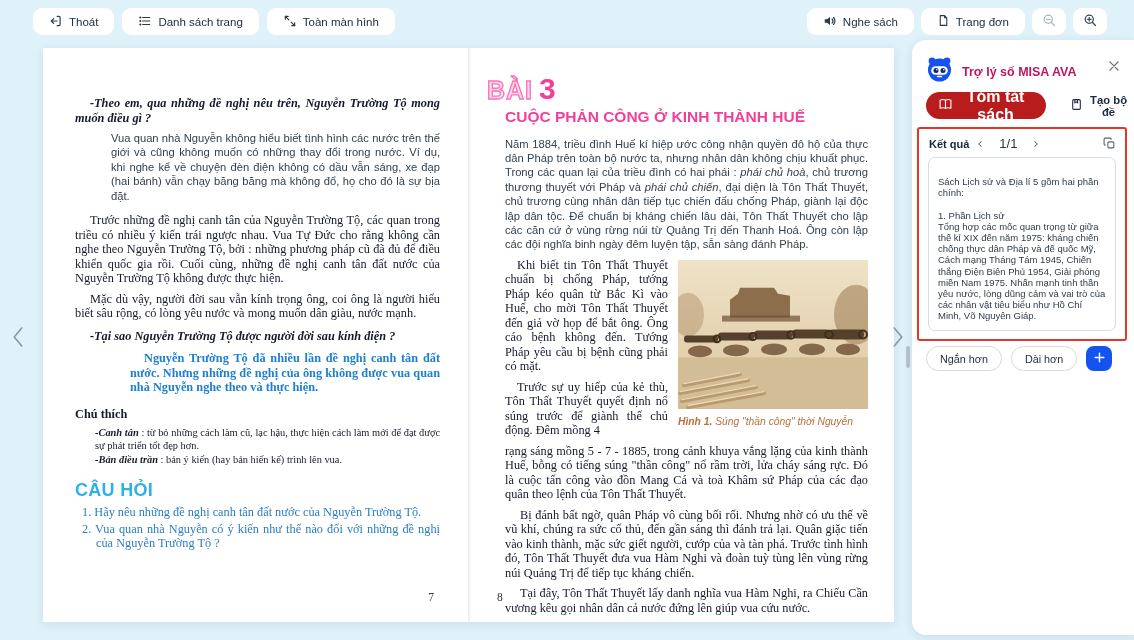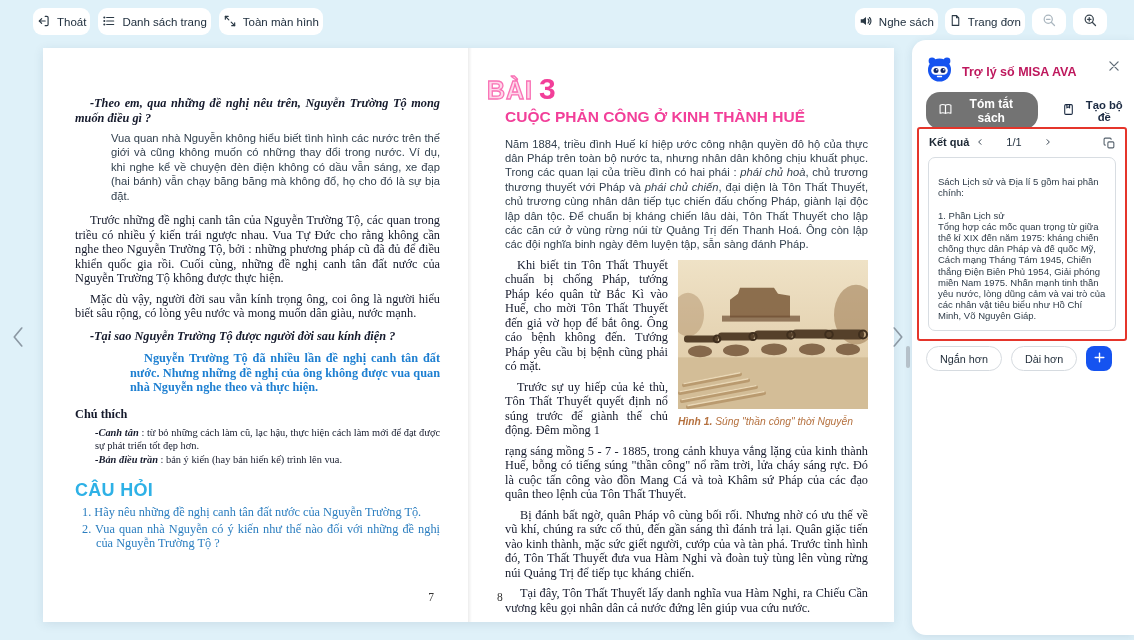--- a/index.html
+++ b/index.html
@@ -3,21 +3,21 @@
 <meta charset="utf-8">
 <style>
   html,body{margin:0;padding:0;background:#cfe6f0;}
   .screen{position:relative;width:1134px;height:640px;background:#dff1f9;overflow:hidden;
           font-family:"Liberation Sans",sans-serif;color:#21303f;}
   
   .tb-left{position:absolute;left:33px;top:8px;display:flex;gap:8px;}
   .tb-center{position:absolute;left:473px;top:8px;display:flex;gap:10px;margin-top:45px;}
   .tb-right{position:absolute;right:27px;top:8px;display:flex;gap:7px;}
   .tb-btn{display:inline-flex;align-items:center;gap:6px;background:#fff;border:none;
-          border-radius:9px;height:27px;padding:0 4px;font-size:11.5px;color:#21303f;
+          border-radius:9px;height:27px;padding:0 16px;font-size:11.5px;color:#21303f;
           font-family:inherit;cursor:pointer;white-space:nowrap;}
   .tb-btn svg{flex:0 0 auto;}
   .tb-ind{font-size:11.5px;}
   .sq{width:34px;justify-content:center;padding:0;}
   
   .book{position:absolute;left:43px;top:48px;width:851px;height:574px;background:#fff;
         box-shadow:0 2px 10px rgba(30,60,90,.10);display:flex;}
   .gutter{position:absolute;left:425px;top:0;width:4px;height:100%;
           background:linear-gradient(90deg,rgba(0,0,0,.07),rgba(0,0,0,0));}
   .page{position:relative;box-sizing:border-box;font-family:"Liberation Serif",serif;
@@ -61,30 +61,30 @@
   .scroll-thumb{position:absolute;left:906px;top:346px;width:4px;height:22px;
                 border-radius:2px;background:#b9c4cc;}
   
   .assistant{position:absolute;left:912px;top:40px;width:222px;height:595px;background:#fff;
              border-radius:14px 0 0 14px;box-shadow:0 2px 10px rgba(30,60,90,.10);
              box-sizing:border-box;}
   .as-head{position:absolute;left:14px;top:16px;display:flex;align-items:center;gap:9px;}
   .as-title{font-size:12.5px;font-weight:bold;color:#be185d;}
   .as-close{position:absolute;right:13px;top:19px;cursor:pointer;}
   .as-actions{position:absolute;left:14px;top:52px;display:flex;align-items:center;gap:18px;}
-  .btn-primary{display:inline-flex;align-items:center;gap:6px;background:#737373;color:#fff;
-               border:none;border-radius:14px;height:37px;padding:0 13px;font-size:12px;
+  .btn-primary{display:inline-flex;align-items:center;gap:6px;background:#b91c1c;color:#fff;
+               border:none;border-radius:14px;height:27px;padding:0 13px;font-size:16px;
                font-weight:bold;font-family:inherit;cursor:pointer;}
   .btn-ghost{display:inline-flex;align-items:center;gap:6px;background:transparent;border:none;
              font-size:11.3px;font-weight:bold;color:#1b2a42;font-family:inherit;cursor:pointer;}
   .result-annot{position:absolute;left:5px;top:87px;width:210px;height:214px;
                 border:2.5px solid #e5352b;border-radius:3px;box-sizing:border-box;}
   .res-head{position:absolute;left:10px;top:7px;display:flex;align-items:center;gap:7px;}
   .res-label{font-size:11px;font-weight:bold;color:#1b2633;}
-  .res-pg{font-size:11px;color:#273543;display:flex;align-items:center;gap:22px;}
+  .res-pg{font-size:13px;color:#273543;display:flex;align-items:center;gap:15px;}
   .copy-btn{position:absolute;right:9px;top:7px;cursor:pointer;}
   .res-card{position:absolute;left:9px;right:9px;top:28px;bottom:8px;border:1px solid #d8dde2;
             border-radius:7px;padding:18px 9px;overflow:hidden;box-sizing:border-box;}
   .res-text{font-size:9.5px;line-height:11.2px;color:#2f3c49;white-space:pre-line;}
   .res-foot{position:absolute;left:14px;top:306px;display:flex;align-items:center;gap:9px;}
   .pill{background:#fff;border:1px solid #d6dbe0;border-radius:14px;height:25px;padding:2px 13px;
         font-size:10.8px;color:#1f2b38;font-family:inherit;cursor:pointer;display:inline-flex;
         align-items:center;}
   .plus-btn{width:26px;height:25px;border:none;border-radius:8px;background:#1553f0;color:#fff;
             display:inline-flex;align-items:center;justify-content:center;cursor:pointer;}
@@ -250,21 +250,21 @@
             <line x1="4" y1="140.5" x2="78" y2="126.5"></line>
               <line x1="2" y1="132.5" x2="70" y2="119.5"></line>
             <line x1="6" y1="124.5" x2="62" y2="113.5"></line>
               <line x1="10" y1="146.5" x2="86" y2="132.5"></line>
           </g>
         </svg>
         <figcaption><b>Hình 1.</b><span> Súng "thần công" thời Nguyễn</span></figcaption>
       </figure>
 
       <p class="just" style="text-indent:12px;">Khi biết tin Tôn Thất Thuyết chuẩn bị chống Pháp, tướng Pháp kéo quân từ Bắc Kì vào Huế, cho mời Tôn Thất Thuyết đến giả vờ họp để bắt ông. Ông cáo bệnh không đến. Tướng Pháp yêu cầu bị bệnh cũng phải có mặt.</p>
-      <p class="just" style="text-indent:12px;">Trước sự uy hiếp của kẻ thù, Tôn Thất Thuyết quyết định nổ súng trước để giành thế chủ động. Đêm mồng 1</p>
+      <p class="just" style="text-indent:12px;">Trước sự uy hiếp của kẻ thù, Tôn Thất Thuyết quyết định nổ súng trước để giành thế chủ động. Đêm mồng 4</p>
       <div class="clear"></div>
       <p class="just">rạng sáng mồng 5 - 7 - 1885, trong cảnh khuya vắng lặng của kinh thành Huế, bỗng có tiếng súng "thần công" nổ rầm trời, lửa cháy sáng rực. Đó là cuộc tấn công vào đồn Mang Cá và toà Khâm sứ Pháp của các đạo quân theo lệnh của Tôn Thất Thuyết.</p>
       <p class="just ind">Bị đánh bất ngờ, quân Pháp vô cùng bối rối. Nhưng nhờ có ưu thế về vũ khí, chúng ra sức cố thủ, đến gần sáng thì đánh trả lại. Quân giặc tiến vào kinh thành, mặc sức giết người, cướp của và tàn phá. Trước tình hình đó, Tôn Thất Thuyết đưa vua Hàm Nghi và đoàn tuỳ tùng lên vùng rừng núi Quảng Trị để tiếp tục kháng chiến.</p>
       <p class="just ind">Tại đây, Tôn Thất Thuyết lấy danh nghĩa vua Hàm Nghi, ra Chiếu Cần vương kêu gọi nhân dân cả nước đứng lên giúp vua cứu nước.</p>
       <div class="pgnum pg8">8</div>
     </div>
   </div>
 
   <div class="nav nav-l">
     <svg width="18" height="26" viewBox="0 0 24 32" fill="none" stroke="#8b98a3" stroke-width="2.2" stroke-linecap="round" stroke-linejoin="round">

